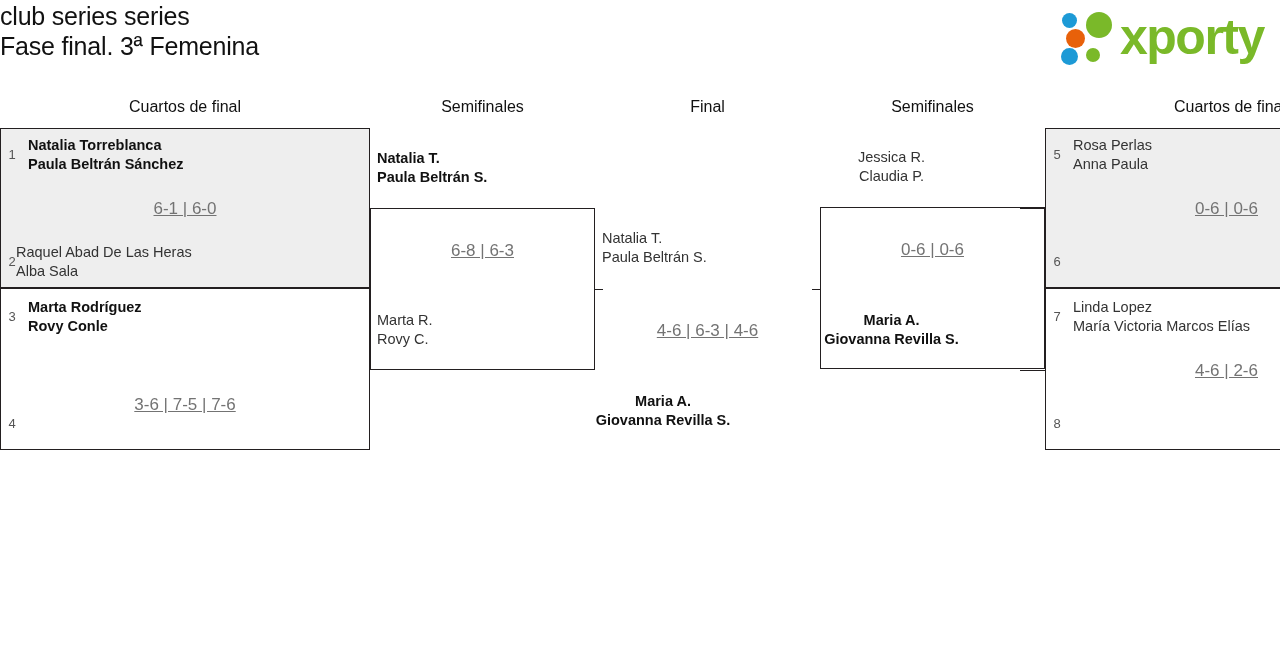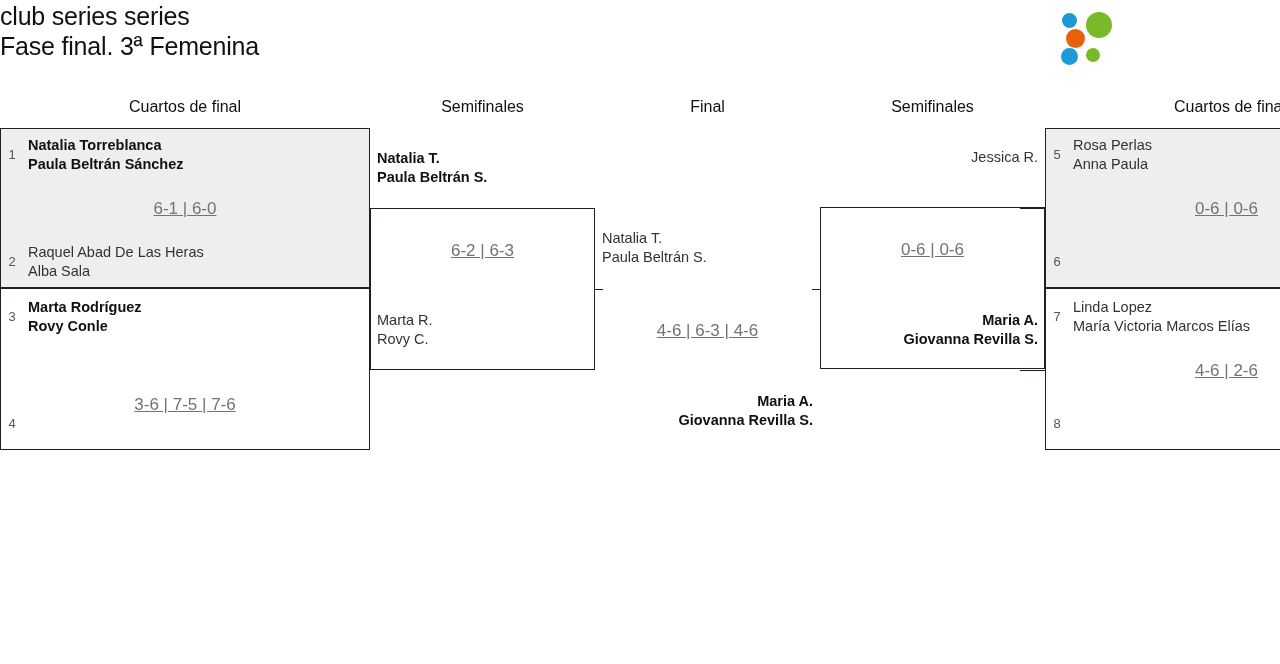--- a/index.html
+++ b/index.html
@@ -109,21 +109,21 @@
     font-size: 14.5px;
     line-height: 19px;
     color: #333333;
     white-space: nowrap;
   }
   .team.winner {
     font-weight: 700;
     color: #111111;
   }
   .team .ln { display: block; }
-  .team.align-right { text-align: right; }
+  .team.align-right { text-align: center; }
 
   
   .score {
     position: absolute;
     font-size: 17px;
     line-height: 19px;
     color: #737373;
     white-space: nowrap;
     text-decoration: underline;
   }
@@ -147,20 +147,21 @@
   </div>
 
   <div id="brand-logo">
     <div id="logo-dots">
       <span class="dot" id="dot-green-large"></span>
       <span class="dot" id="dot-orange"></span>
       <span class="dot" id="dot-blue-top"></span>
       <span class="dot" id="dot-blue-bottom"></span>
       <span class="dot" id="dot-green-small"></span>
     </div>
+    <div id="logo-wordmark">xporty</div>
   </div>
 </div>
 
 <div class="round-header" id="round-header-qf-left">Cuartos de final</div>
 <div class="round-header" id="round-header-sf-left">Semifinales</div>
 <div class="round-header" id="round-header-final">Final</div>
 <div class="round-header" id="round-header-sf-right">Semifinales</div>
 <div class="round-header" id="round-header-qf-right">Cuartos de final</div>
 
 <div id="bracket">
@@ -168,40 +169,40 @@
   <div class="match-box shaded" style="left:0px; top:128px; width:370px; height:160px;"></div>
   <div class="match-box" style="left:0px; top:288px; width:370px; height:162px;"></div>
 
   <div class="seed" style="left:4px; top:147px;">1</div>
   <div class="team winner" style="left:28px; top:136px;">
     <span class="ln">Natalia Torreblanca</span>
     <span class="ln">Paula Beltrán Sánchez</span>
   </div>
   <div class="score center" style="left:0px; top:199px; width:370px;">6-1 | 6-0</div>
   <div class="seed" style="left:4px; top:254px;">2</div>
-  <div class="team" style="left:28px; top:243px;">
+  <div class="team" style="left:16px; top:243px;">
     <span class="ln">Raquel Abad De Las Heras</span>
     <span class="ln">Alba Sala</span>
   </div>
 
   <div class="seed" style="left:4px; top:309px;">3</div>
   <div class="team winner" style="left:28px; top:298px;">
     <span class="ln">Marta Rodríguez</span>
     <span class="ln">Rovy Conle</span>
   </div>
   <div class="score center" style="left:0px; top:361px; width:370px;margin-top:34px;">3-6 | 7-5 | 7-6</div>
   <div class="seed" style="left:4px; top:416px;">4</div>
 
   <div class="match-box" style="left:370px; top:208px; width:225px; height:162px;"></div>
 
   <div class="team winner" style="left:377px; top:149px;">
     <span class="ln">Natalia T.</span>
     <span class="ln">Paula Beltrán S.</span>
   </div>
-  <div class="score center" style="left:370px; top:241px; width:225px;">6-2 | 6-3</div>
+  <div class="score center" style="left:370px; top:241px; width:225px;">6-8 | 6-3</div>
   <div class="team" style="left:377px; top:311px;">
     <span class="ln">Marta R.</span>
     <span class="ln">Rovy C.</span>
   </div>
 
   <div class="connector h" style="left:595px; top:289px; width:8px;"></div>
 
   <div class="team" style="left:602px; top:229px;">
     <span class="ln">Natalia T.</span>
     <span class="ln">Paula Beltrán S.</span>
@@ -211,20 +212,21 @@
     <span class="ln">Maria A.</span>
     <span class="ln">Giovanna Revilla S.</span>
   </div>
 
   <div class="connector h" style="left:812px; top:289px; width:8px;"></div>
 
   <div class="match-box" style="left:820px; top:207px; width:225px; height:162px;"></div>
 
   <div class="team align-right" style="left:745px; top:148px; width:293px;">
     <span class="ln">Jessica R.</span>
+    <span class="ln">Claudia P.</span>
   </div>
   <div class="score center" style="left:820px; top:240px; width:225px;">0-6 | 0-6</div>
   <div class="team winner align-right" style="left:745px; top:311px; width:293px;">
     <span class="ln">Maria A.</span>
     <span class="ln">Giovanna Revilla S.</span>
   </div>
 
   <div class="match-box shaded" style="left:1045px; top:128px; width:300px; height:160px;"></div>
   <div class="match-box" style="left:1045px; top:288px; width:300px; height:162px;"></div>
 

